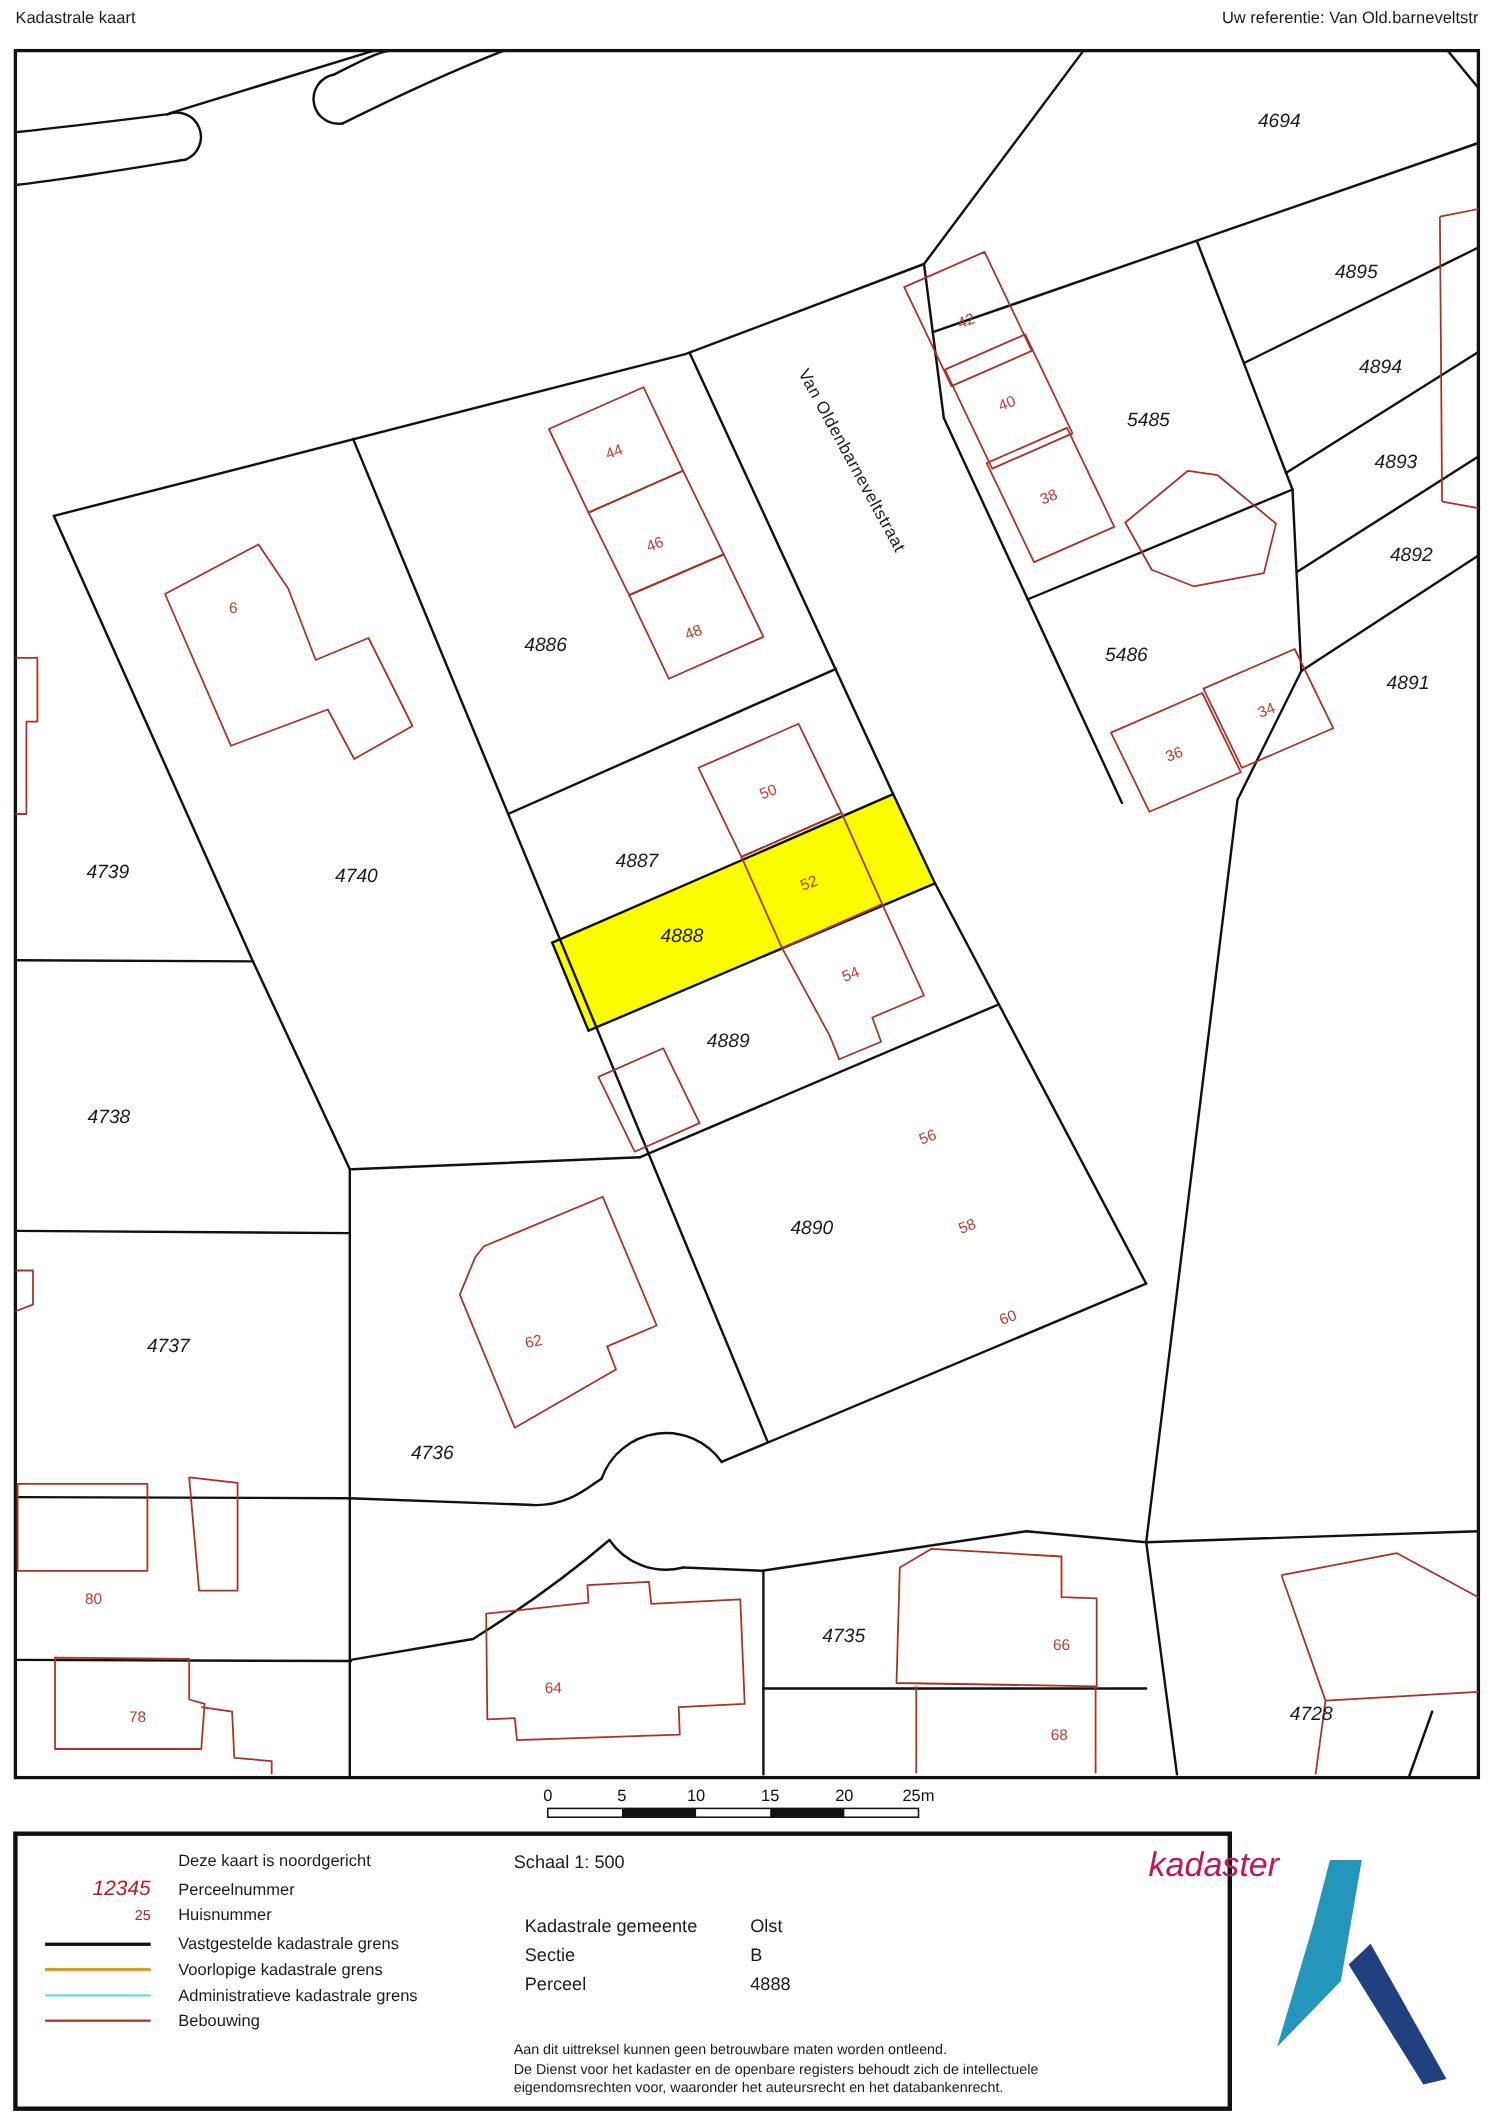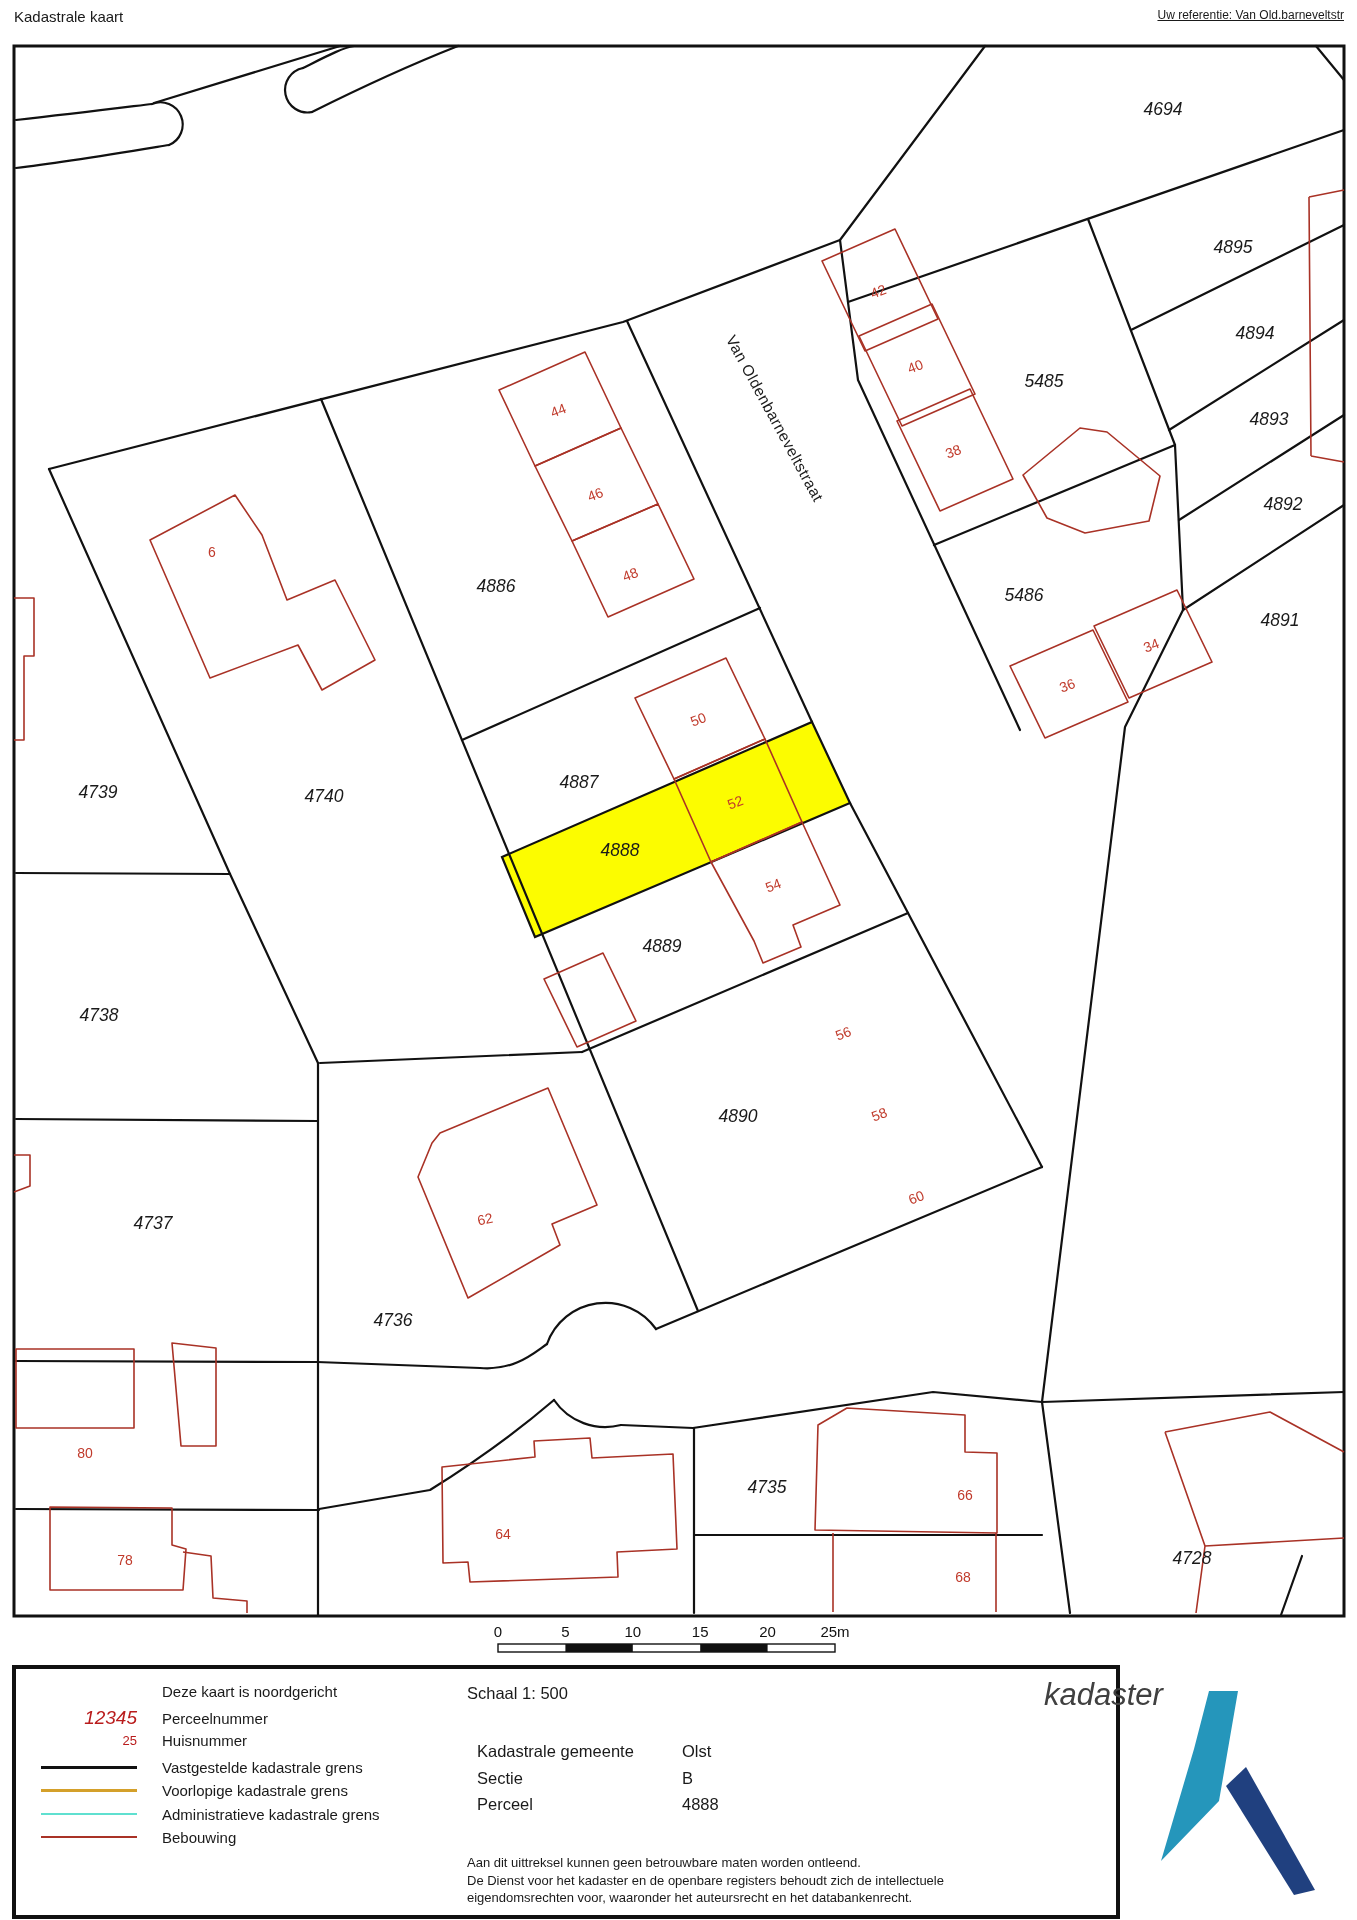--- a/index.html
+++ b/index.html
@@ -1,37 +1,37 @@
 <!DOCTYPE html>
 <html><head>
 <meta charset="utf-8">
 <style>
   html,body{margin:0;padding:0;background:#fff;}
   body{font-family:"Liberation Sans",sans-serif;color:#1a1a1a;}
   .page{position:relative;width:1357px;height:1920px;background:#fff;overflow:hidden;}
   .hdr{position:absolute;top:8px;left:14px;font-size:15px;}
-  .hdr-ref{position:absolute;top:8px;right:13px;font-size:12px;text-align:left;text-decoration:underline;}
+  .hdr-ref{position:absolute;top:8px;right:13px;font-size:15px;text-align:left;}
   .map-svg{position:absolute;left:0;top:0;}
   .parcel-label{font-family:"Liberation Sans",sans-serif;font-style:italic;font-size:17.5px;fill:#1a1a1a;text-anchor:middle;}
   .house-label{font-family:"Liberation Sans",sans-serif;font-size:14px;fill:#C03A2B;text-anchor:middle;}
   .street-label{font-family:"Liberation Sans",sans-serif;font-size:15.5px;fill:#1a1a1a;text-anchor:middle;letter-spacing:.5px;}
   .sb-label{font-family:"Liberation Sans",sans-serif;font-size:15px;fill:#111;text-anchor:middle;}
   .legend{position:absolute;left:12px;top:1665px;width:1108px;height:254px;border:4px solid #111;box-sizing:border-box;background:#fff;}
   .lg-row{position:absolute;left:25px;width:560px;height:22px;}
   .lg-sample{position:absolute;left:0;top:0;width:96px;height:22px;display:flex;align-items:center;justify-content:flex-end;}
   .lg-label{position:absolute;left:121px;top:0;height:22px;display:flex;align-items:center;font-size:15px;white-space:nowrap;}
   .lg-line{width:96px;}
   .lg-parcel-sample{font-style:italic;font-size:19px;color:#b91c1c;}
   .lg-house-sample{font-size:13px;color:#b91c1c;}
   .schaal{position:absolute;left:451px;top:15px;font-size:16.5px;}
   .dt-row{position:absolute;left:451px;width:540px;height:22px;font-size:16.5px;margin-left:10px;}
   .dt-val{position:absolute;left:205px;top:0;}
   .ft-left{position:absolute;left:14px;top:197px;font-size:13px;line-height:18.5px;white-space:nowrap;}
   .ft-right{position:absolute;left:451px;top:185px;font-size:13px;line-height:17.5px;white-space:nowrap;}
-  .logo-text{position:absolute;left:1028px;top:8px;font-size:31px;font-style:italic;font-weight:500;color:#404040;letter-spacing:0;}
+  .logo-text{position:absolute;left:1028px;top:8px;font-size:31px;font-style:italic;font-weight:500;color:#be185d;letter-spacing:0;}
   .logo-svg{position:absolute;left:1125px;top:10px;}
 </style>
 </head>
 <body>
 
 <div class="page">
 
   <div class="hdr">Kadastrale kaart</div>
   <div class="hdr-ref">Uw referentie: Van Old.barneveltstr</div>
 

